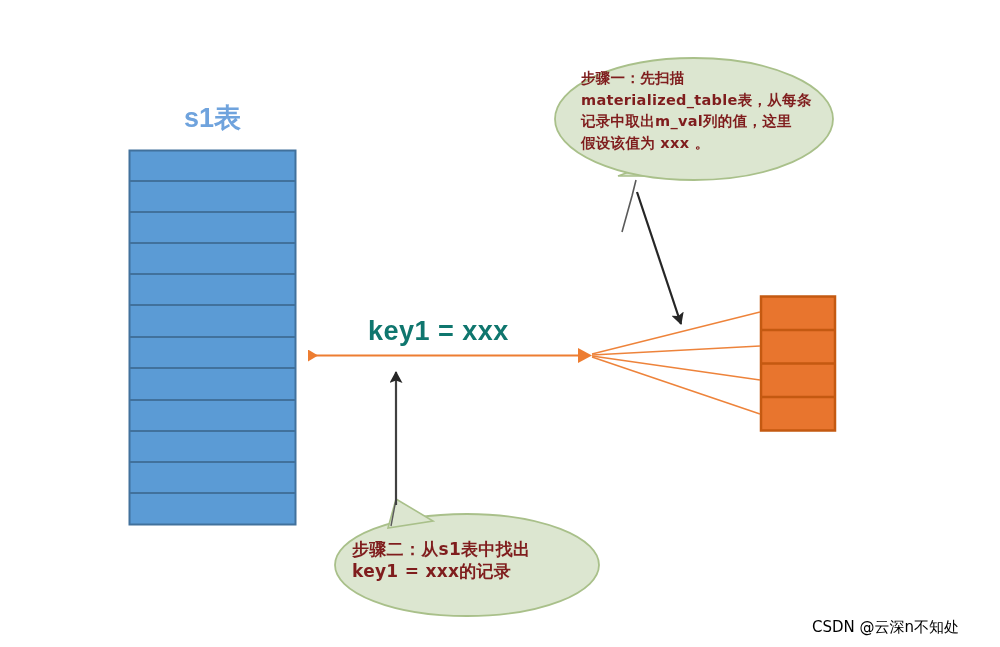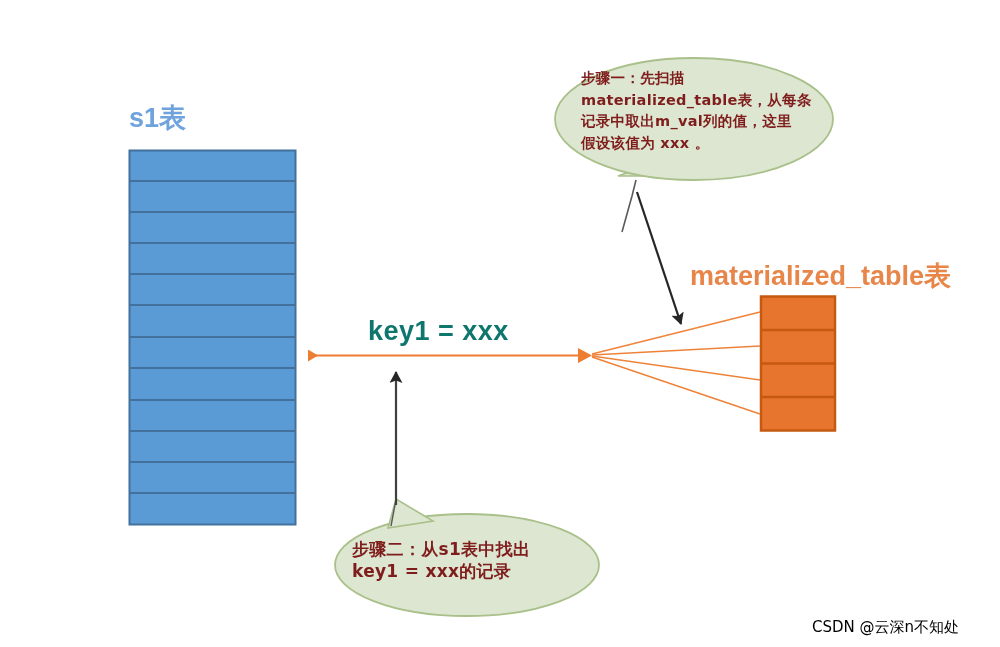--- a/index.html
+++ b/index.html
@@ -24,20 +24,21 @@
     width: 1000px;
     height: 647px;
   }
 
   
   .title-s1 {
     position: absolute;
     left: 129px;
     top: 100px;
     width: 167px;
+    text-align: center;
     font-size: 27px;
     font-weight: bold;
     color: #6fa3dd;
     letter-spacing: 0px;
     white-space: nowrap;
   }
   .title-mat {
     position: absolute;
     left: 690px;
     top: 258px;
@@ -162,21 +163,20 @@
       <path d="M391,526 L394,510 L396,500" fill="none" stroke="#5a5a5a" stroke-width="1.4"></path>
     </g>
 
     <g>
       <line x1="396" y1="505" x2="396" y2="372" stroke="#404040" stroke-width="2.2" marker-end="url(#blackArrowHead)"></line>
     </g>
   </svg>
 
   <div class="title-s1">s1表</div>
 
-  <div class="title-mat">materialized_table表</div>
 
   <div class="key-label">key1 = xxx</div>
 
   <div id="callout1-text" class="callout-text">步骤一：先扫描
 materialized_table表，从每条
 记录中取出m_val列的值，这里
 假设该值为 xxx 。</div>
 
   <div id="callout2-text" class="callout-text">步骤二：从s1表中找出
 key1 = xxx的记录</div>

